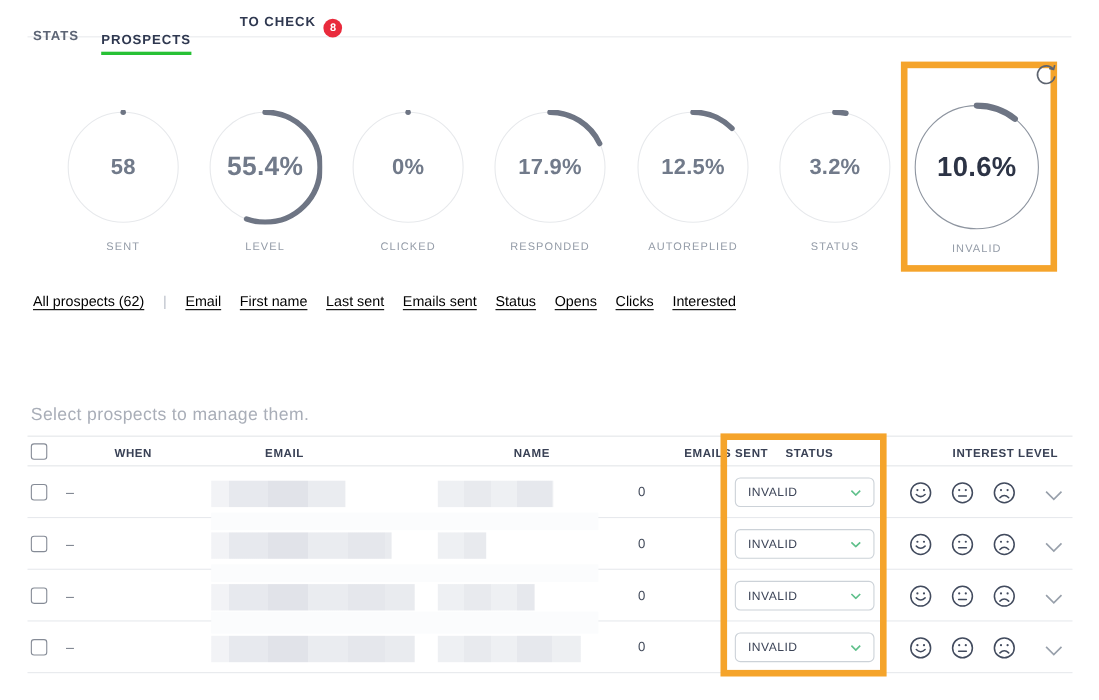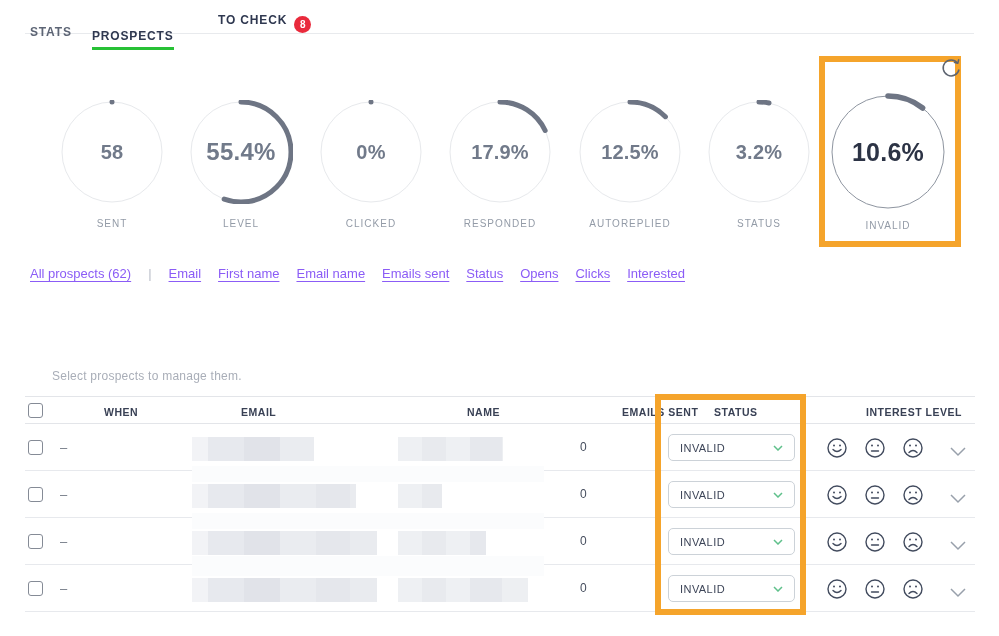--- a/index.html
+++ b/index.html
@@ -39,24 +39,24 @@
   .gauge-label { margin-top:10px; font-size:10px; color:#939ba7; letter-spacing:.1em; }
   .gauge--invalid .gauge-label { margin-top:5px; }
   
   .hl { position:absolute; border:6px solid #f5a42b; z-index:5; pointer-events:none; }
   .hl--gauge { left:819px; top:56px; width:142px; height:191px; }
   .hl--status { left:655px; top:394px; width:151px; height:221px; }
   .refresh-icon { position:absolute; left:938px; top:55px; z-index:6; cursor:pointer; }
   
   .filters { position:absolute; left:30px; top:266px; display:flex; align-items:center; gap:17px;
     font-size:13px; color:#343d53; }
-  .filters a { color:#8b5cf6; text-decoration:underline; text-underline-offset:3px; cursor:pointer; }
+  .filters a { color:#000000; text-decoration:underline; text-underline-offset:3px; cursor:pointer; }
   .filters .sep { color:#b9bec8; text-decoration:none; }
   
-  .hint { position:absolute; left:28px; top:369px; font-size:12px; color:#a9aeb8; letter-spacing:.02em;margin-left:24px; }
+  .hint { position:absolute; left:28px; top:369px; font-size:16px; color:#a9aeb8; letter-spacing:.02em; }
   
   .table { position:absolute; left:25px; top:396px; width:950px; }
   .thead { position:relative; height:28px; border-top:1px solid #e3e5e9; border-bottom:1px solid #e3e5e9; }
   .th { position:absolute; top:9px; font-size:10.5px; font-weight:bold; color:#394155; letter-spacing:.05em;margin-left:44px; }
   .cb { position:absolute; left:3px; width:15px; height:15px; border:1.5px solid #858b96; border-radius:3px; background:#fff; cursor:pointer; }
   .thead .cb { top:6px; }
   .trow { position:absolute; left:0; width:950px; height:47px; border-bottom:1px solid #e7e9ed; }
   .trow .cb { top:16px; }
   .when { position:absolute; left:35px; top:16px; font-size:13px; color:#717784; }
   .redact { position:absolute; top:13px; height:24px; z-index:3; }
@@ -173,21 +173,21 @@
       <path d="M19.5,8 A8,8 0 1 0 21,14.5" fill="none" stroke="#5d6470" stroke-width="1.5"></path>
       <polyline points="15.8,7.2 19.8,8.2 20.8,4.2" fill="none" stroke="#5d6470" stroke-width="1.5" stroke-linejoin="round"></polyline>
     </svg>
   </div>
 
   <div class="filters">
     <a>All prospects (62)</a>
     <span class="sep">|</span>
     <a>Email</a>
     <a>First name</a>
-    <a>Email name</a>
+    <a>Last sent</a>
     <a>Emails sent</a>
     <a>Status</a>
     <a>Opens</a>
     <a>Clicks</a>
     <a>Interested</a>
   </div>
 
   <div class="hint">Select prospects to manage them.</div>
 
   <div class="table">

